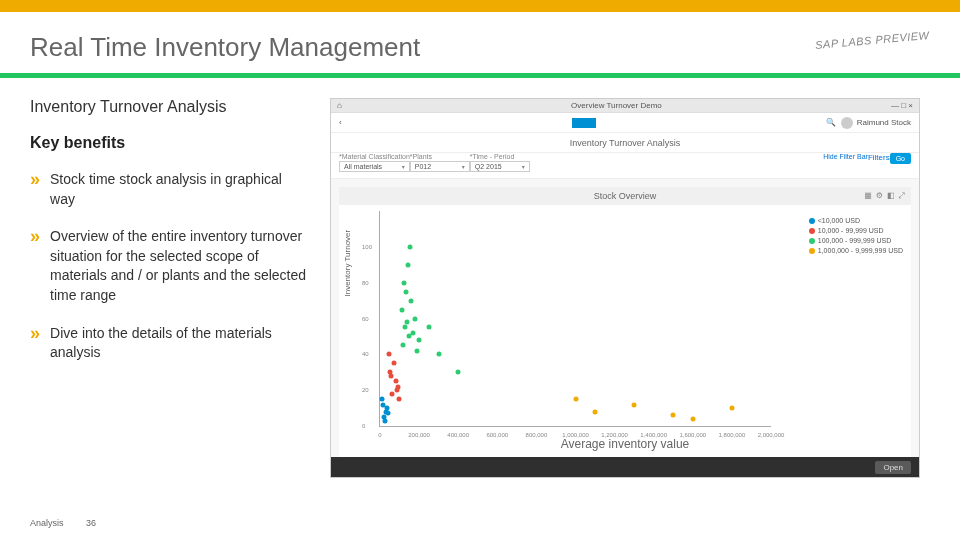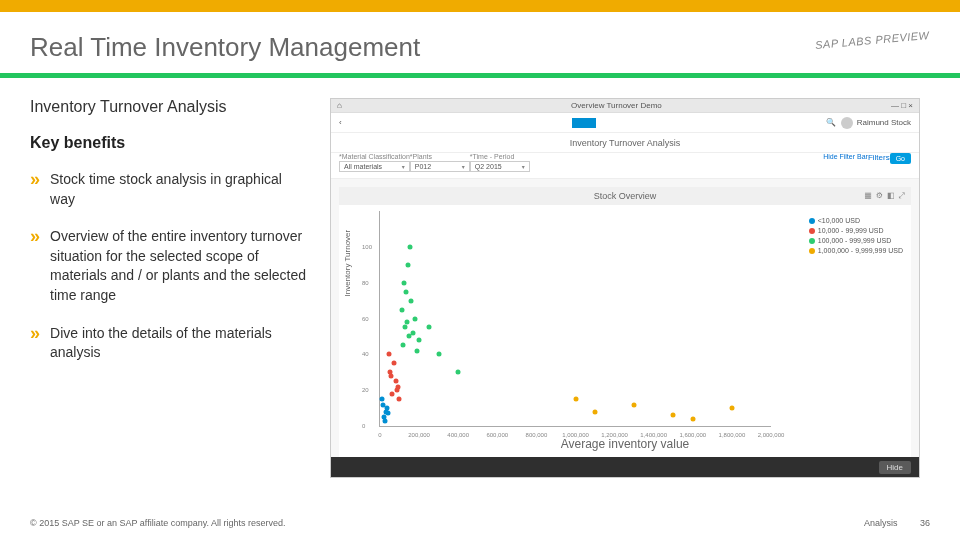--- a/index.html
+++ b/index.html
@@ -201,24 +201,23 @@
             <span class="ss-dot" style="background: rgb(46, 204, 113);"></span>
             <span>100,000 - 999,999 USD</span>
           </div>
           <div class="ss-legend-item">
             <span class="ss-dot" style="background: rgb(240, 171, 0);"></span>
             <span>1,000,000 - 9,999,999 USD</span>
           </div>
         </div>
     </div>
     <div class="ss-footer">
-      <span class="ss-open">Hide</span>
+      <span class="ss-open">Open</span>
     </div>
   </div>
 </div>
 
 <div class="footer">
-  <span>© 2015 SAP SE or an SAP affiliate company. All rights reserved.</span>
   <span>
     <span>Analysis</span>
     <span class="pagenum">36</span>
   </span>
 </div>
 
 </body></html>

